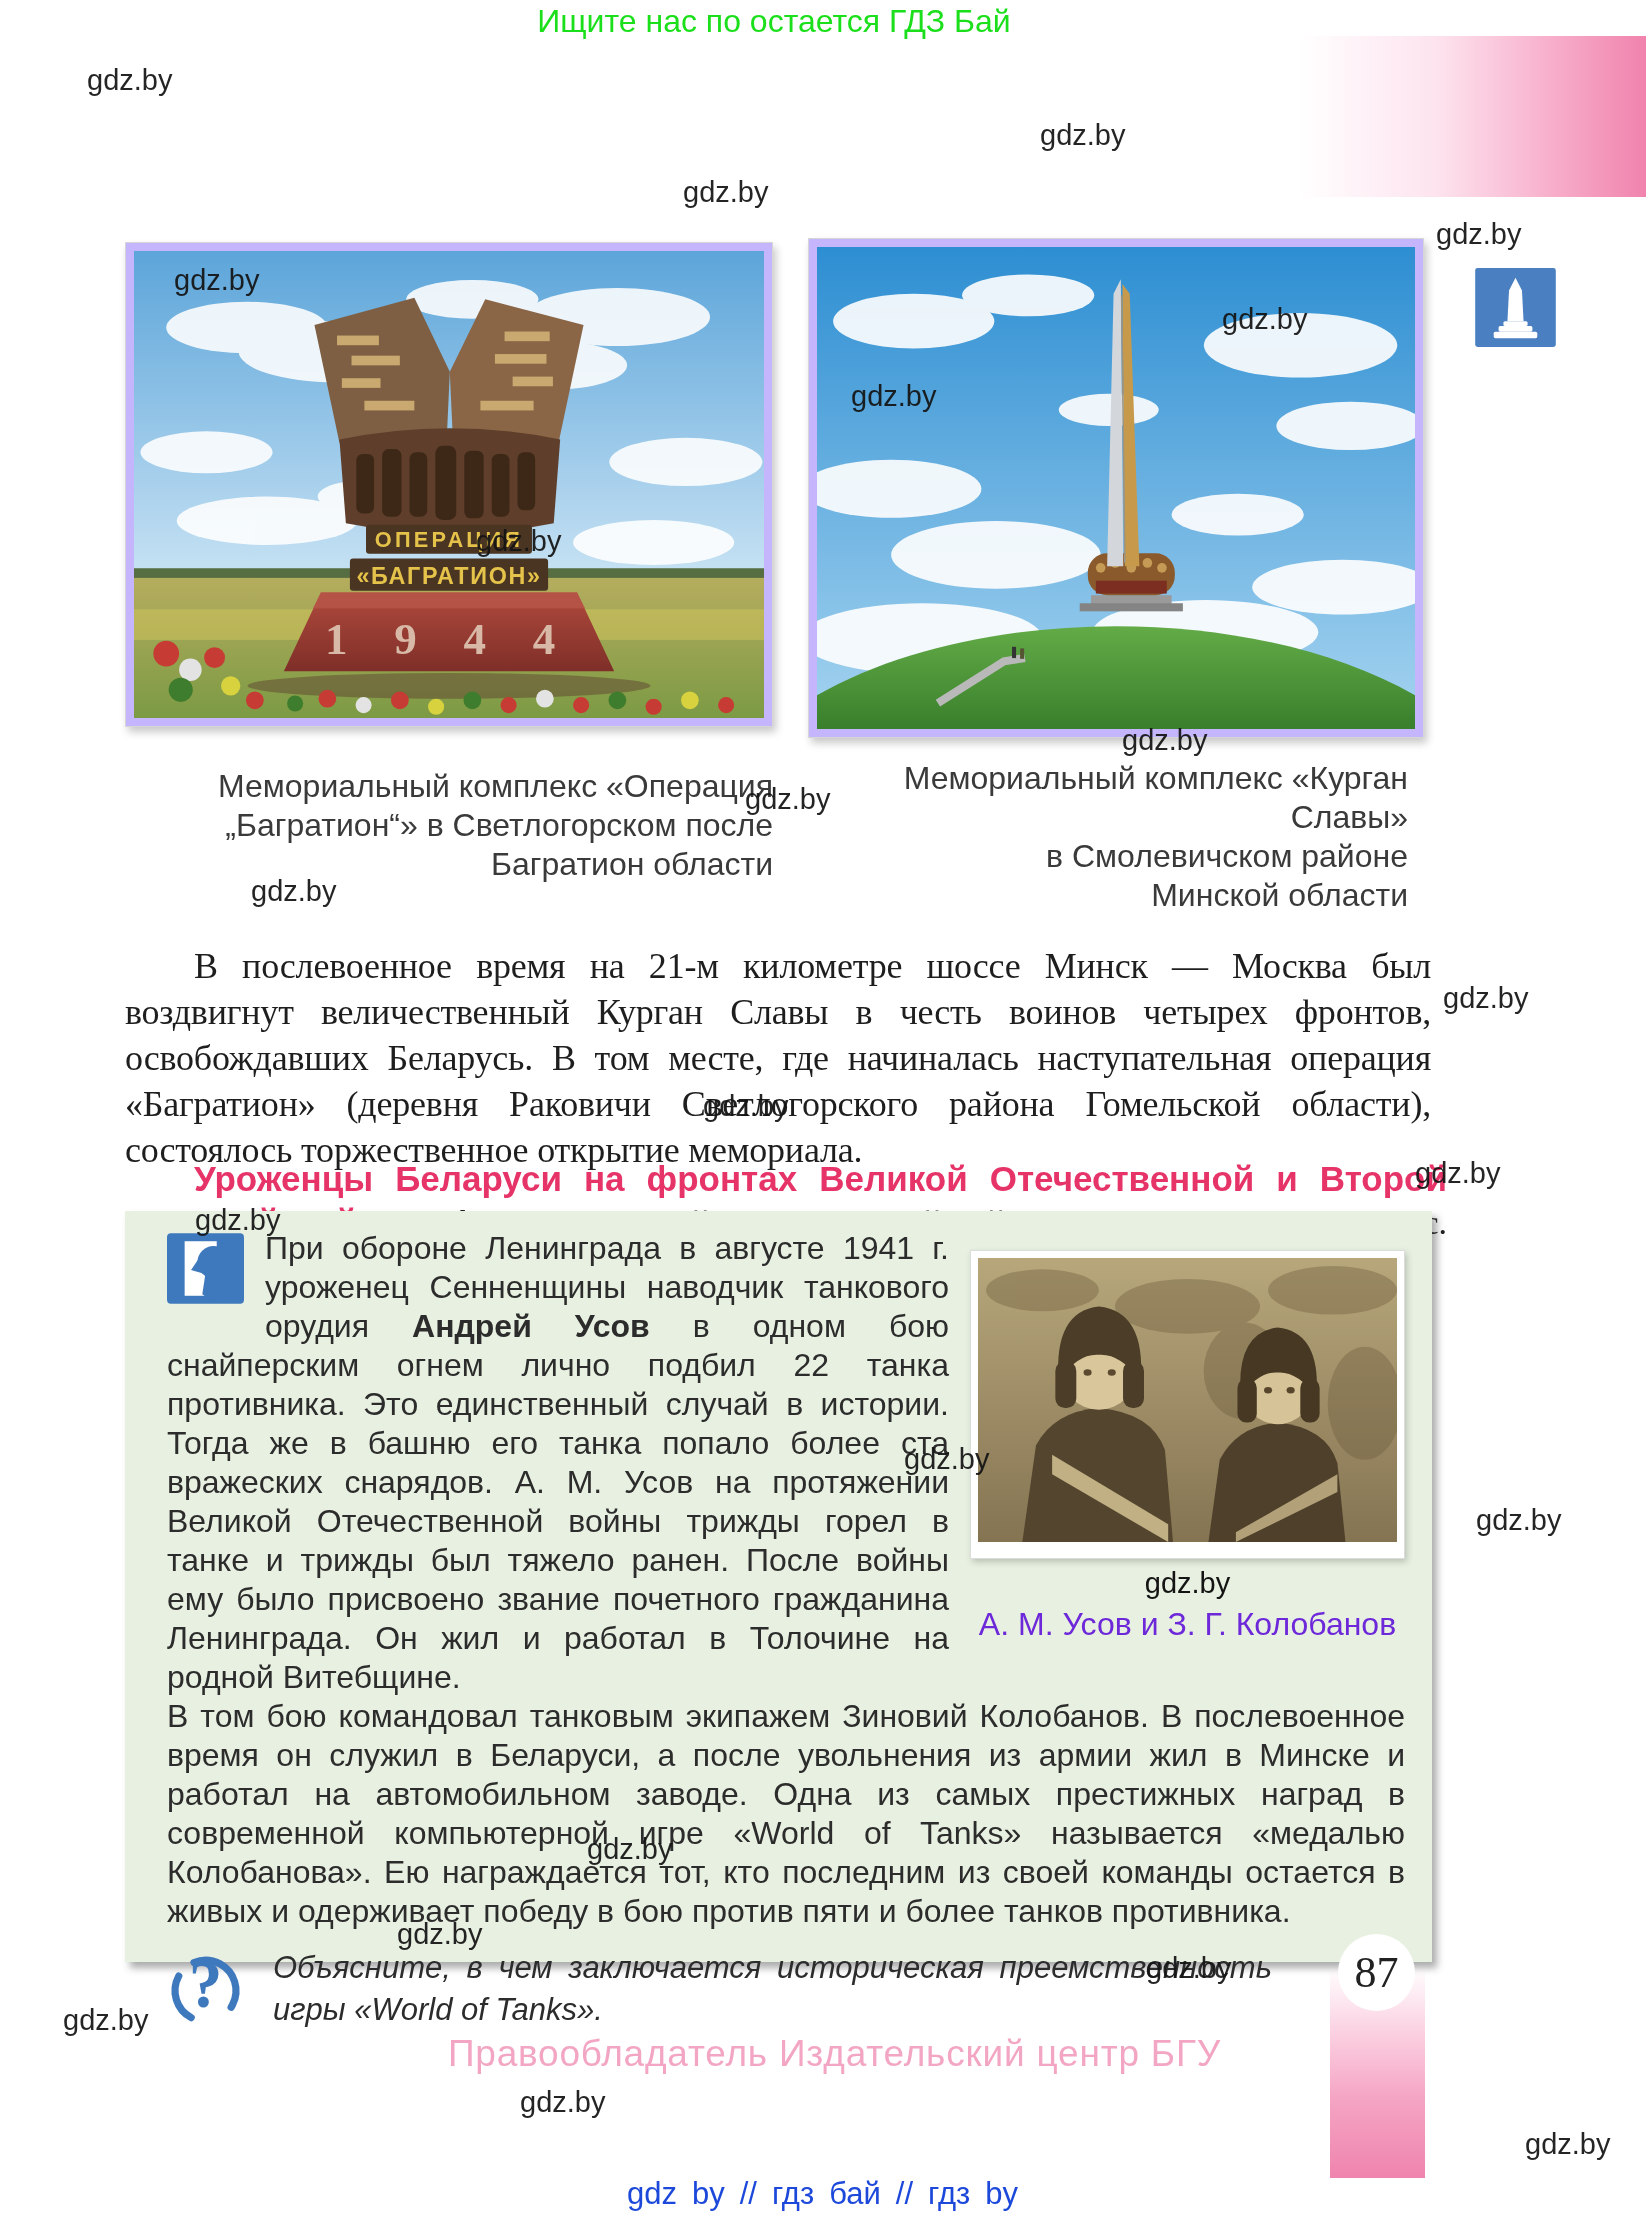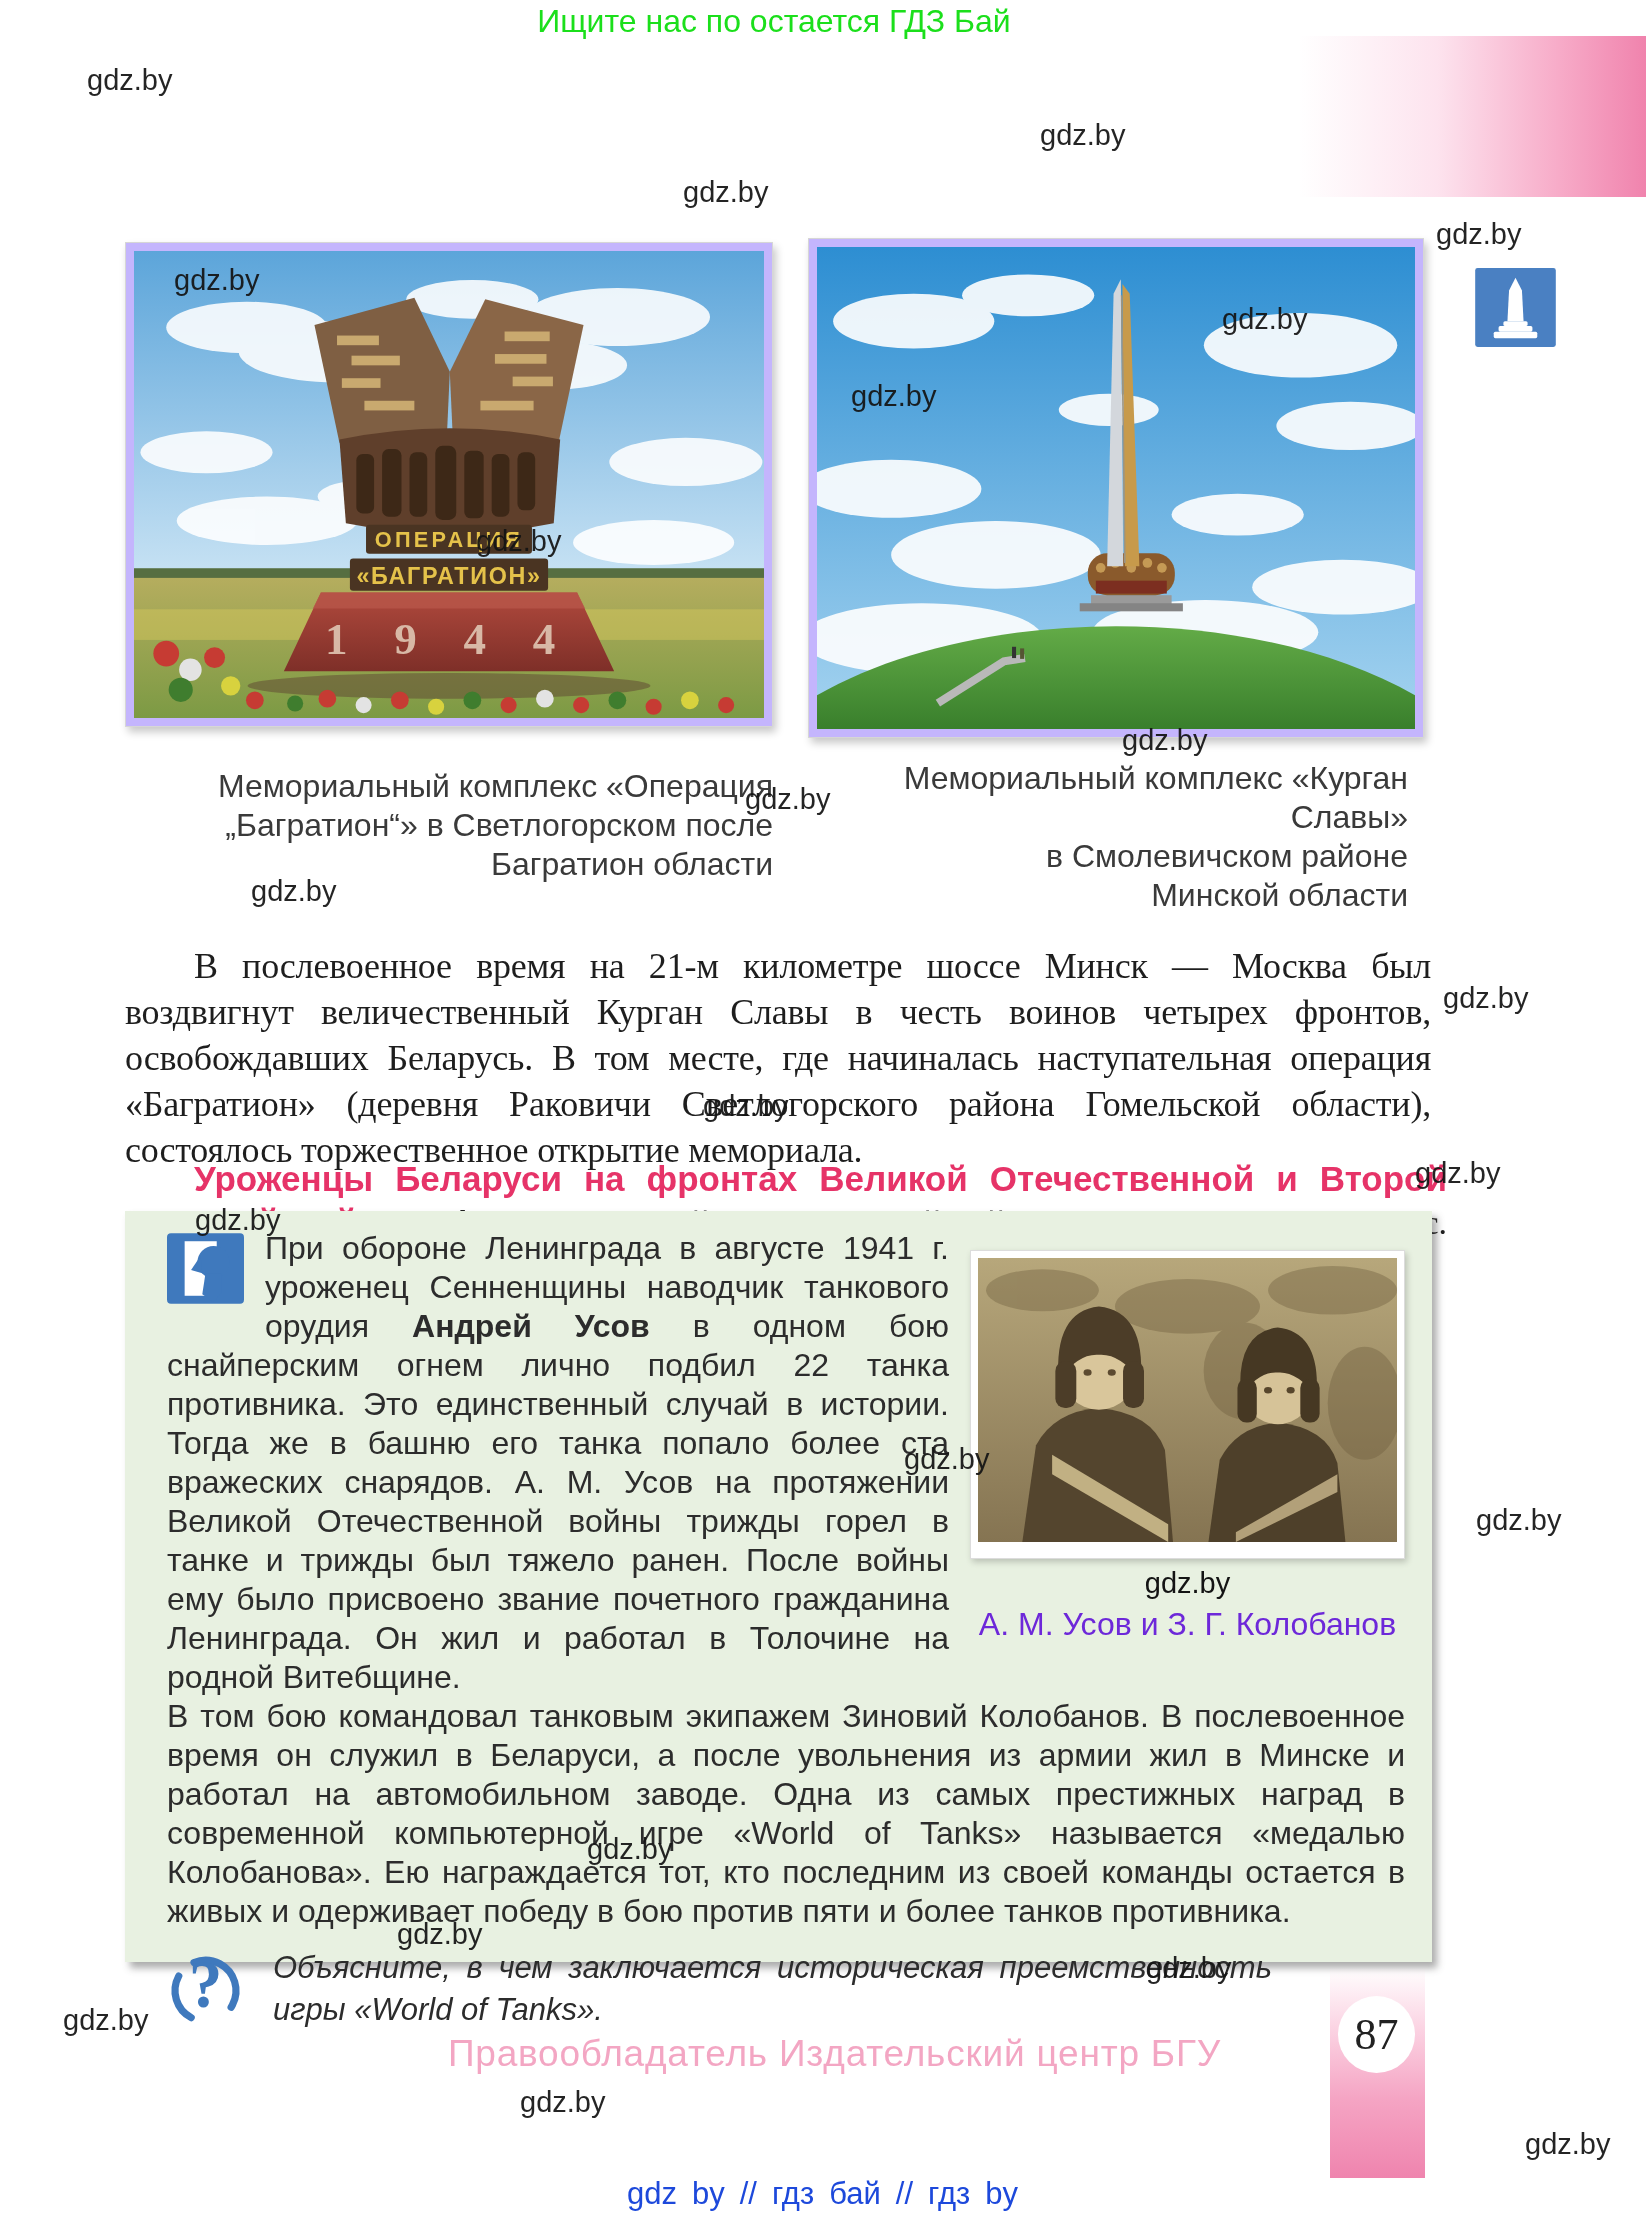--- a/index.html
+++ b/index.html
@@ -9,21 +9,21 @@
   .wm{position:absolute;font-family:"Liberation Sans",sans-serif;font-size:29px;color:#141414;
       white-space:nowrap;opacity:.93;z-index:40;}
   
   .banner-top{position:absolute;left:484px;top:3.2px;width:580px;text-align:center;
       font-size:32px;color:#1bdf1b;font-weight:400;}
   
   .grad-top{position:absolute;left:1299px;top:36px;width:347px;height:161px;
       background:linear-gradient(90deg,#ffffff 0%,#fde3ee 40%,#f7abc8 75%,#f083ad 100%);}
   .grad-bar{position:absolute;left:1330px;top:1967px;width:95px;height:211px;
       background:linear-gradient(180deg,rgba(255,255,255,0) 0%,#fbd2e2 30%,#f5a5c4 62%,#ef84ae 100%);}
-  .page-badge{position:absolute;left:1338px;top:1996px;width:77px;height:77px;border-radius:50%;
+  .page-badge{position:absolute;left:1338px;top:1934px;width:77px;height:77px;border-radius:50%;
       background:#ffffff;display:flex;align-items:center;justify-content:center;
       font-family:"Liberation Serif",serif;font-size:44px;color:#222;}
   
   .photo-frame{position:absolute;background:#c4b5fd;border:0.8px solid #d6d6d6;padding:8px;
       box-shadow:3.2px 4.8px 8px rgba(0,0,0,.22);}
   .photo-frame svg{display:block;}
   .figcap{position:absolute;text-align:right;font-size:32px;line-height:39px;color:#3a3a3a;}
   .figcap span{display:block;}
   
   .para-main{position:absolute;left:125px;top:907px;width:1306px;

